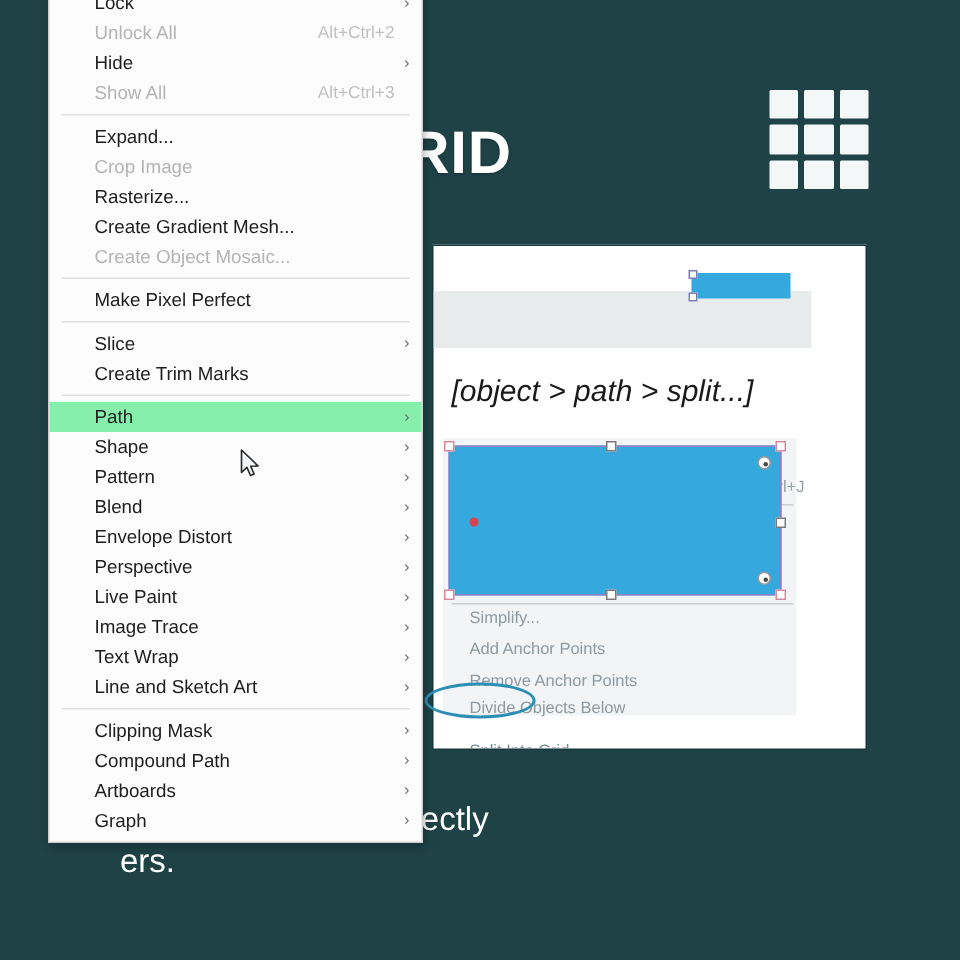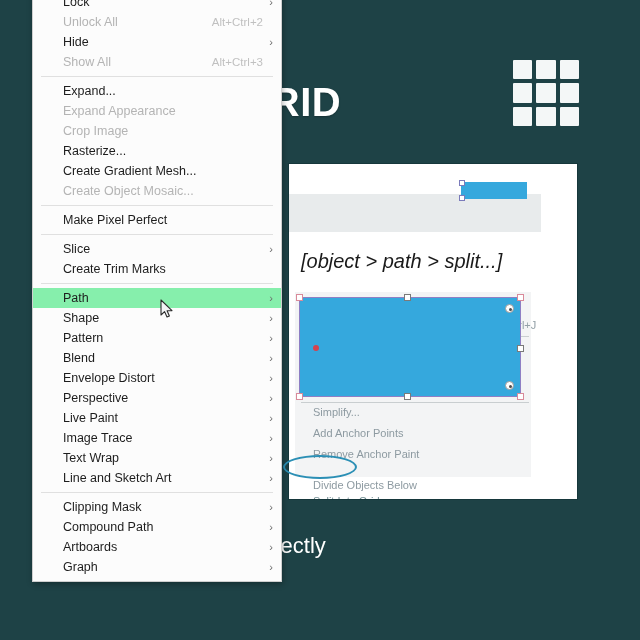--- a/index.html
+++ b/index.html
@@ -270,23 +270,23 @@
         <span>Reverse Path Direction</span>
       </div>
       <div class="sub-sep" style="top:110px;"></div>
       <div class="sub-item" style="top:114px;">
         <span>Simplify...</span>
       </div>
       <div class="sub-item" style="top:135px;">
         <span>Add Anchor Points</span>
       </div>
       <div class="sub-item" style="top:156px;">
-        <span>Remove Anchor Paint</span>
-      </div>
-      <div class="sub-item" style="top:187px;">
+        <span>Remove Anchor Points</span>
+      </div>
+      <div class="sub-item" style="top:174px;">
         <span>Divide Objects Below</span>
       </div>
     </div>
 
     <div class="sub-item sub-ondark" style="top:331px; left:24px;">
       <span>Split Into Grid...</span>
     </div>
 
     <div class="sel-rect">
       <div class="handle corner" style="left:-4px; top:-4px;"></div>
@@ -304,21 +304,20 @@
   <div class="annot-ellipse"></div>
   <div class="red-dot"></div>
 
   <div class="menu" id="menu">
       <div class="mi"><span>Lock</span><span class="arrow">›</span></div>
       <div class="mi disabled"><span>Unlock All</span><span class="shortcut">Alt+Ctrl+2</span></div>
       <div class="mi"><span>Hide</span><span class="arrow">›</span></div>
       <div class="mi disabled"><span>Show All</span><span class="shortcut">Alt+Ctrl+3</span></div>
       <div class="msep"></div>
       <div class="mi"><span>Expand...</span></div>
-      <div class="mi disabled"><span>Expand Appearance</span></div>
       <div class="mi disabled"><span>Crop Image</span></div>
       <div class="mi"><span>Rasterize...</span></div>
       <div class="mi"><span>Create Gradient Mesh...</span></div>
       <div class="mi disabled"><span>Create Object Mosaic...</span></div>
       <div class="msep"></div>
       <div class="mi"><span>Make Pixel Perfect</span></div>
       <div class="msep"></div>
       <div class="mi"><span>Slice</span><span class="arrow">›</span></div>
       <div class="mi"><span>Create Trim Marks</span></div>
       <div class="msep"></div>

